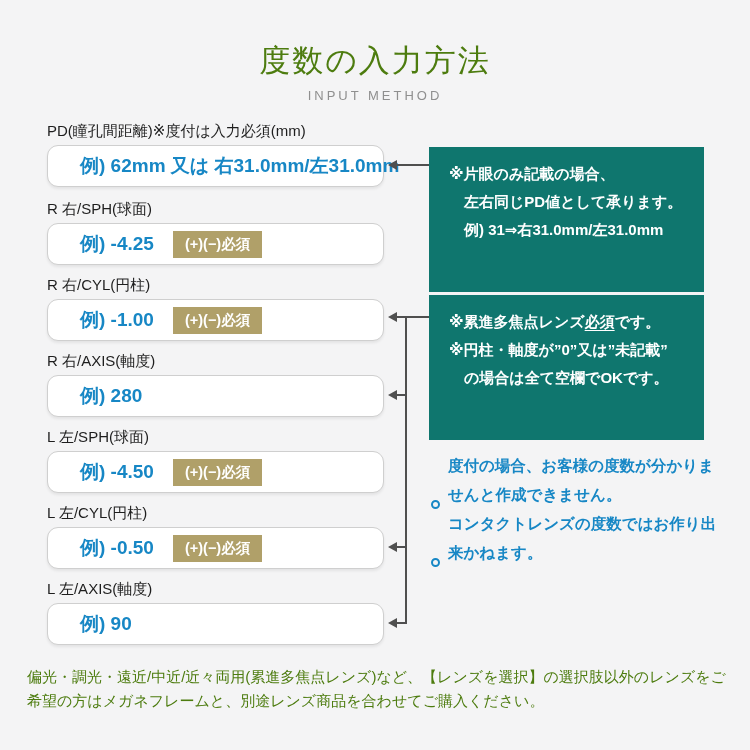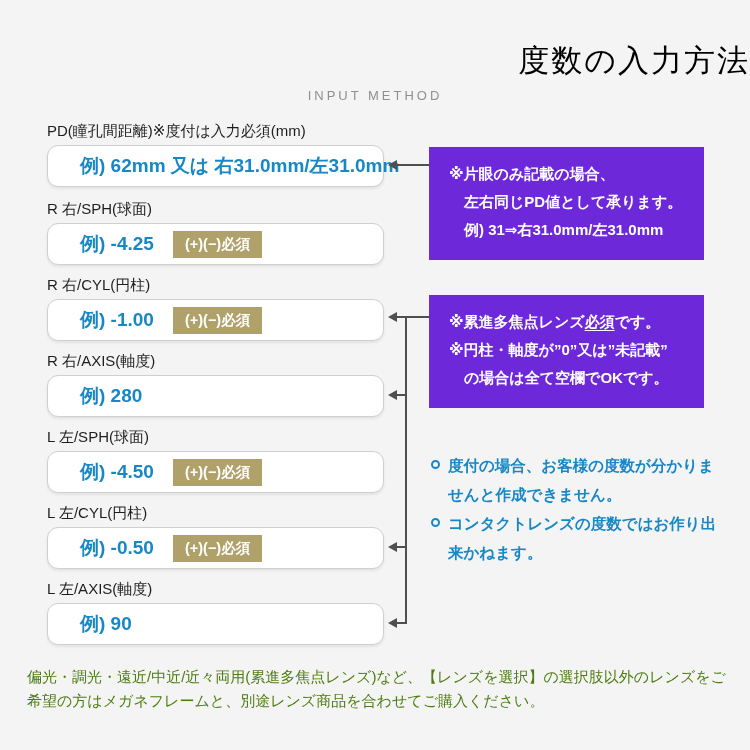--- a/index.html
+++ b/index.html
@@ -9,25 +9,25 @@
     width: 750px;
     height: 750px;
     background: #f4f4f5;
     font-family: "Liberation Sans", "DejaVu Sans", sans-serif;
     overflow: hidden;
     margin: 0 auto;
   }
   .title {
     position: absolute;
     top: 40px; left: 0; width: 100%;
-    text-align: right;
+    text-align: center;
     font-size: 31px;
     font-weight: 500;
     letter-spacing: 2px;
-    color: #000000;
+    color: #4d7c0f;
   }
   .subtitle {
     position: absolute;
     top: 88px; left: 0; width: 100%;
     text-align: center;
     font-size: 13px;
     letter-spacing: 3px;
     color: #8f8f8f;
   }
   .field { position: absolute; left: 47px; width: 337px; }
@@ -61,41 +61,41 @@
     font-size: 14.5px;
     font-weight: bold;
     padding: 4px 12px;
     white-space: nowrap;
   }
   .badge:empty { display: none; }
   .callout {
     position: absolute;
     left: 429px;
     width: 275px;
-    height: 113px;
-    background: #6d28d9;
+    height: 145px;
+    background: #0f766e;
     color: #ffffff;
     font-size: 15px;
     font-weight: bold;
     line-height: 28px;
     padding: 13px 0 0 20px;
   }
   .callout .indent { padding-left: 15px; }
   .callout .u { text-decoration: underline; text-underline-offset: 3px; }
   .hline { position: absolute; height: 2px; background: #4f4f4f; }
   .vline { position: absolute; width: 2px; background: #4f4f4f; }
   .arrowhead {
     position: absolute;
     width: 0; height: 0;
     border-top: 5px solid transparent;
     border-bottom: 5px solid transparent;
     border-right: 9px solid #4f4f4f;
   }
   .notes { position: absolute; left: 431px; top: 451px; width: 296px; }
-  .note-item { display: flex; }
+  .note-item { display: flex; align-items: flex-end; }
   .note-bullet {
     flex: 0 0 auto;
     width: 9px; height: 9px;
     border: 2.5px solid #1787c5;
     border-radius: 50%;
     margin: 9px 8px 0 0;
   }
   .note-text {
     font-size: 15.5px;
     font-weight: bold;

